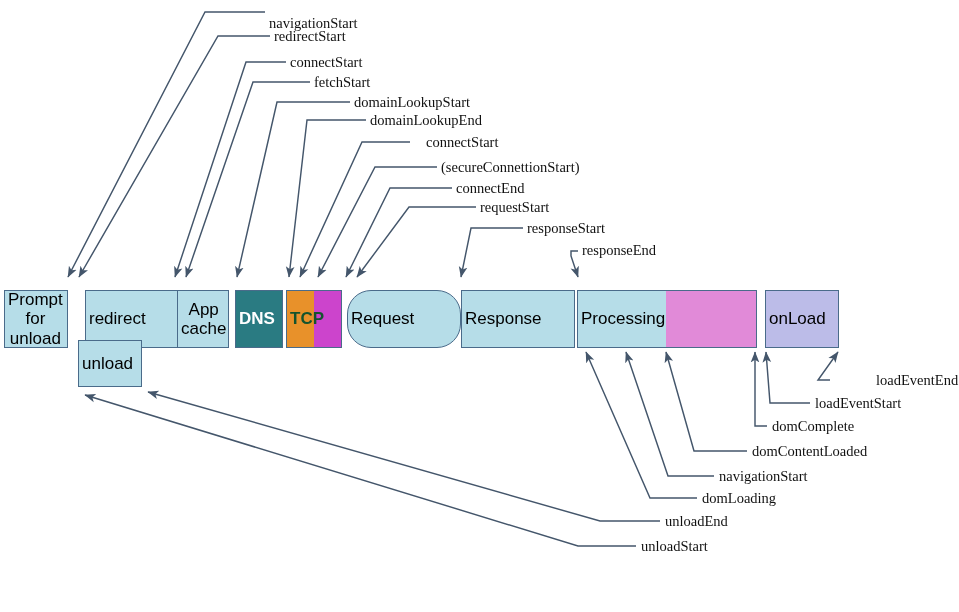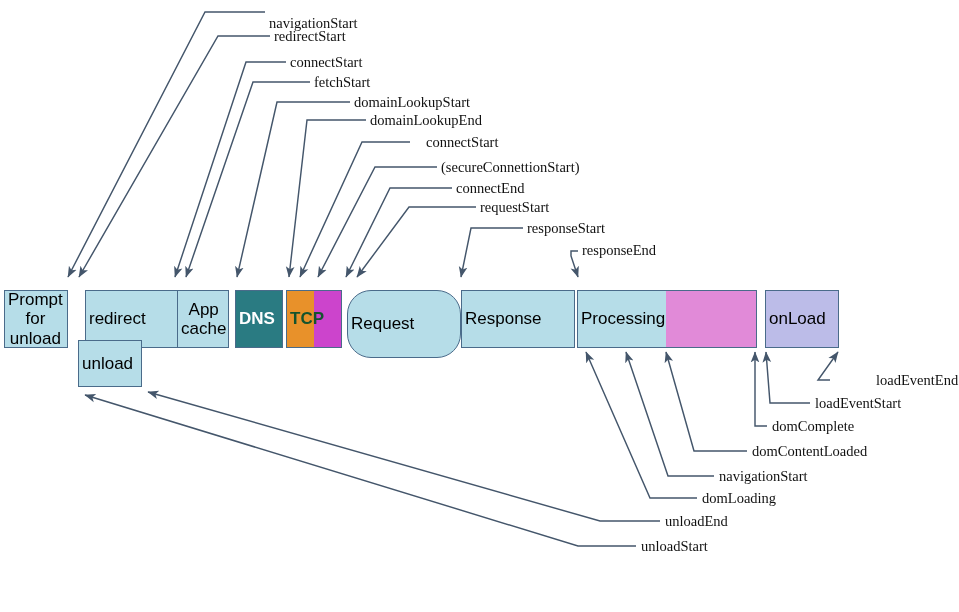--- a/index.html
+++ b/index.html
@@ -136,21 +136,21 @@
   <div class="box" style="left:177px;top:290px;width:52px;height:58px;">
     <span class="label">App
 cache</span>
   </div>
 
   <div class="box cream-text" style="left:286px;top:290px;width:56px;height:58px;background:#e8912a;">
     <span class="split" style="left:50%;background:#cc44cc;"></span>
     <span class="label">TCP</span>
   </div>
 
-  <div class="box" style="left:347px;top:290px;width:114px;height:68px;border-radius:24px;">
+  <div class="box" style="left:347px;top:290px;width:114px;height:58px;border-radius:24px;">
     <span class="label">Request</span>
   </div>
 
   <div class="box" style="left:461px;top:290px;width:114px;height:58px;">
     <span class="label">Response</span>
   </div>
 
   <div class="box" style="left:765px;top:290px;width:74px;height:58px;background:#bcbce8;">
     <span class="label">onLoad</span>
   </div>

